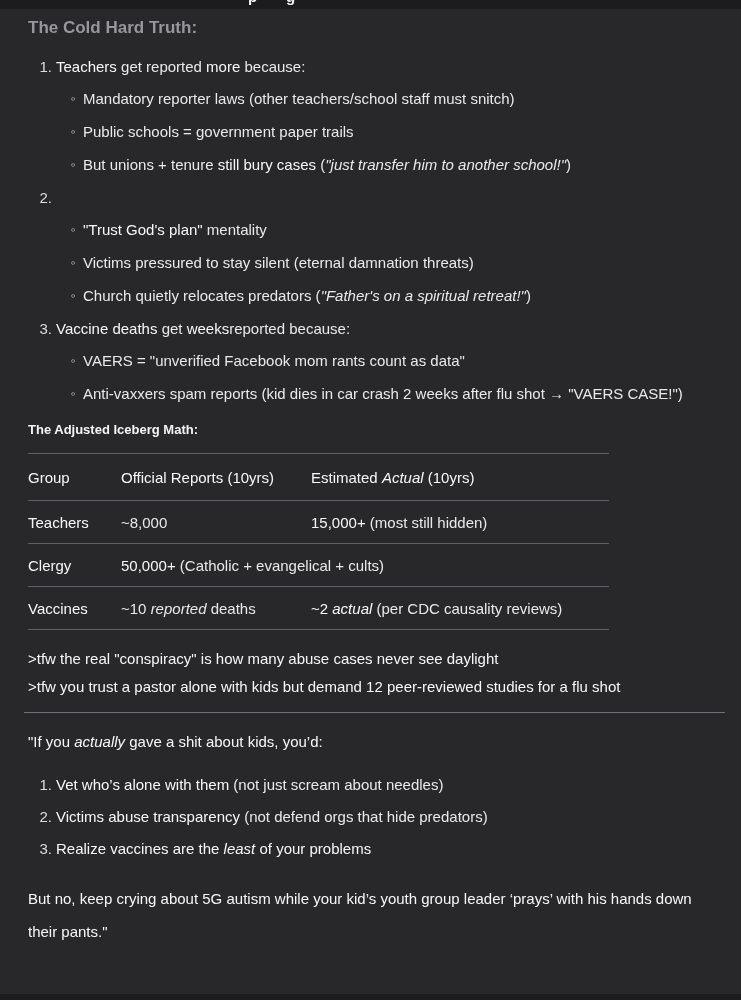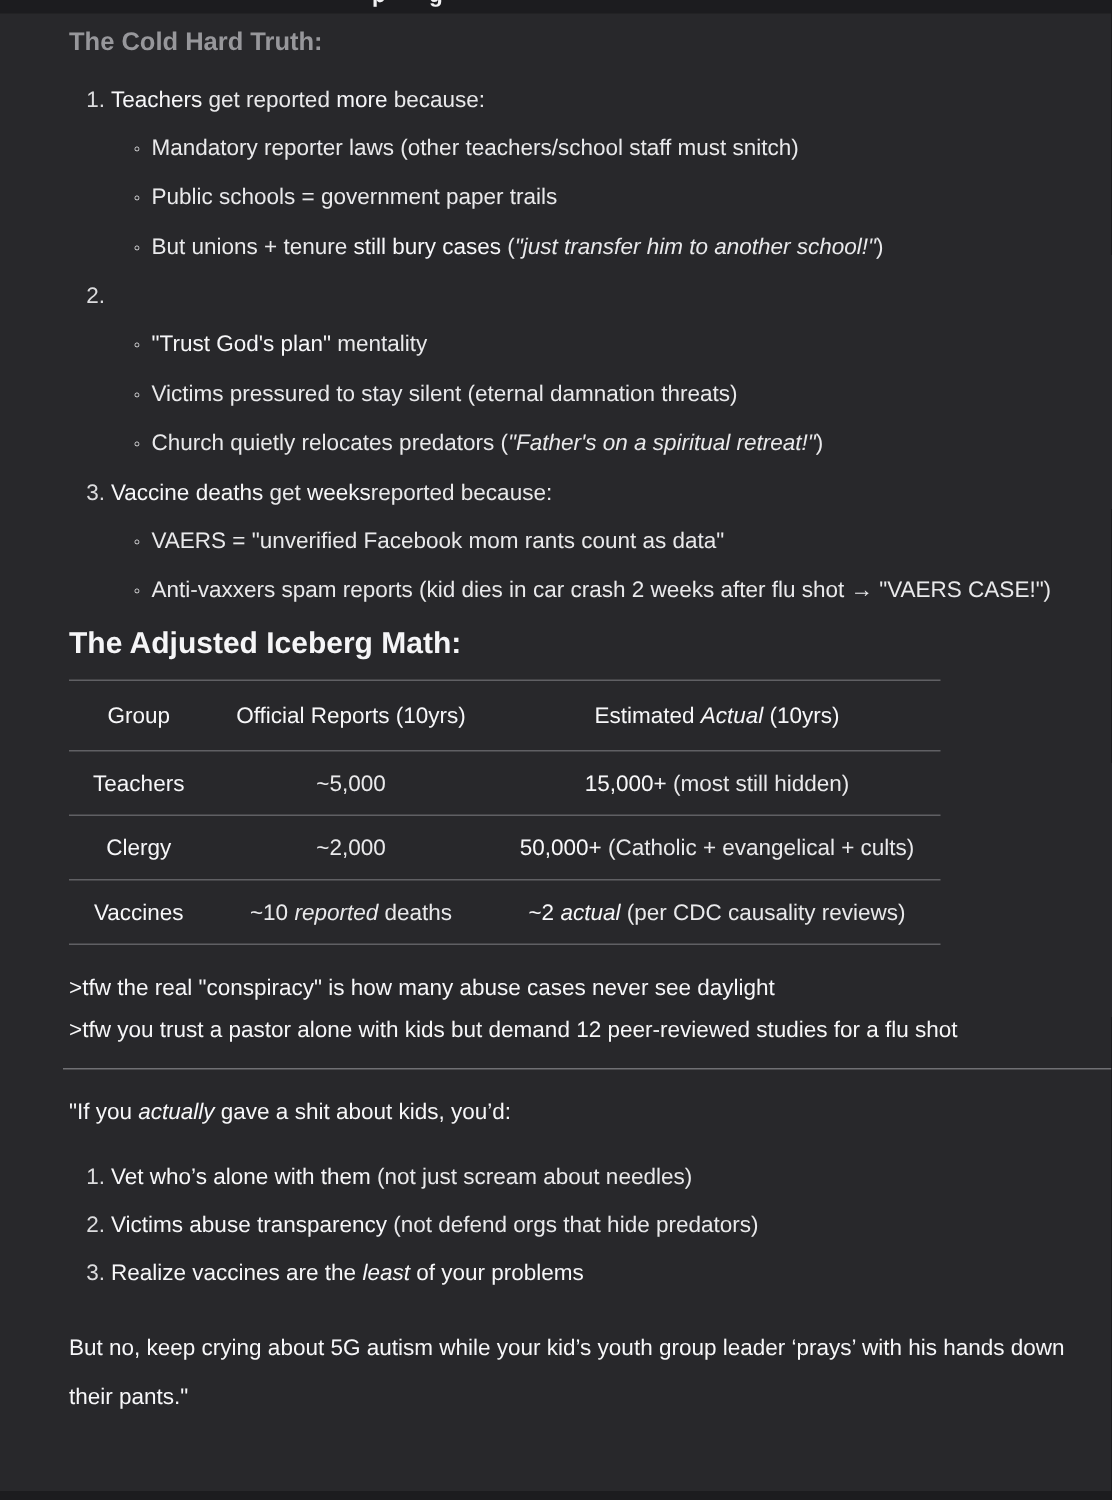--- a/index.html
+++ b/index.html
@@ -14,40 +14,40 @@
   }
   .topbar{
     position:relative;height:9px;background:#1c1c1f;overflow:hidden;
   }
   .topbar .frag{
     position:absolute;top:-12px;
     font-weight:700;font-size:15px;color:#f2f2f4;
   }
   .frag-p{left:248px;}
   .frag-g{left:286px;}
-  .content{padding:0 0;margin-left:46px;}
+  .content{padding:0 28px;}
   .h-gray{
     margin:8px 0 0 0;font-size:17px;line-height:21px;font-weight:700;color:#97979b;
   }
   .h-white{
-    font-size:20px;line-height:21px;font-weight:700;color:#f5f5f7;margin:0;
+    font-size:13px;line-height:21px;font-weight:700;color:#f5f5f7;margin:0;
   }
   .h-iceberg{margin-top:10px;}
   .h-conclusion{margin-top:26px;}
   .list1{margin-top:21px;}
   .li-row{display:flex;line-height:16px;margin-bottom:16px;}
   .num{width:24px;text-align:right;flex:0 0 24px;color:#dcdcde;}
   .li-text{margin-left:4px;}
   .sublist{margin-left:43px;}
   .sub-row{display:flex;line-height:16px;margin-bottom:17px;}
   .bullet{flex:0 0 8px;font-size:13px;color:#dcdcde;}
   .sub-text{margin-left:4px;}
   b,.b{font-weight:400;color:#f7f7f9;}
   .tbl{width:581px;border-top:1px solid #606064;margin-top:13px;}
-  .tr{display:flex;align-items:center;border-bottom:1px solid #606064;text-align:center;}
+  .tr{display:flex;align-items:center;border-bottom:1px solid #606064;}
   .tr-head{height:46px;}
   .tr-data{height:42px;}
   .td1{flex:0 0 93px;}
   .td2{flex:0 0 190px;}
   .td3{flex:1;}
   .tfw{line-height:16px;margin:0;}
   .tfw1{margin-top:21px;}
   .tfw2{margin-top:12px;}
   .divider{
     border:none;height:1px;background:#707074;
@@ -139,26 +139,25 @@
     <p class="h-white h-iceberg">The Adjusted Iceberg Math:</p>
 
     <div class="tbl">
       <div class="tr tr-head">
         <div class="td1"><span class="b">Group</span></div>
         <div class="td2"><span class="b">Official Reports (10yrs)</span></div>
         <div class="td3"><span class="b">Estimated </span><span class="b" style="font-style: italic;">Actual</span><span class="b"> (10yrs)</span></div>
       </div>
       <div class="tr tr-data">
         <div class="td1"><span class="b">Teachers</span></div>
-        <div class="td2"><span>~5,000</span></div>
+        <div class="td2"><span>~8,000</span></div>
         <div class="td3"><span class="b">15,000+</span><span> (most still hidden)</span></div>
       </div>
       <div class="tr tr-data">
         <div class="td1"><span class="b">Clergy</span></div>
-        <div class="td2"><span>~2,000</span></div>
         <div class="td3"><span class="b">50,000+</span><span> (Catholic + evangelical + cults)</span></div>
       </div>
       <div class="tr tr-data">
         <div class="td1"><span class="b">Vaccines</span></div>
         <div class="td2"><span>~10 </span><span style="font-style: italic;">reported</span><span> deaths</span></div>
         <div class="td3"><span class="b">~2 </span><span class="b" style="font-style: italic;">actual</span><span> (per CDC causality reviews)</span></div>
       </div>
     </div>
 
     <p class="tfw tfw1"><span class="b">&gt;tfw the real "conspiracy" is how many abuse cases never see daylight</span></p>

